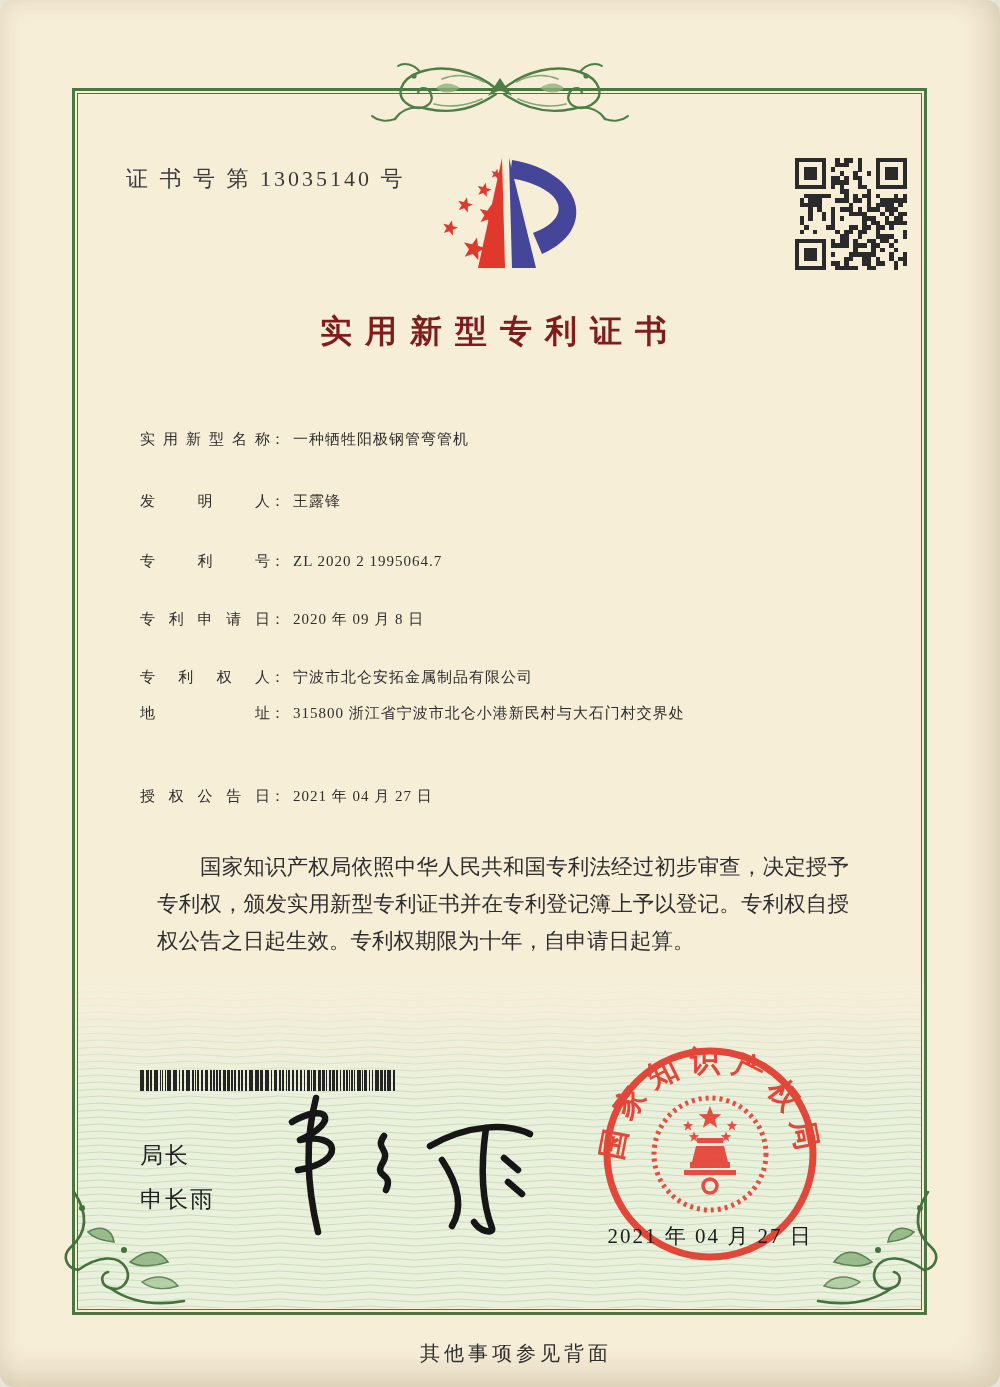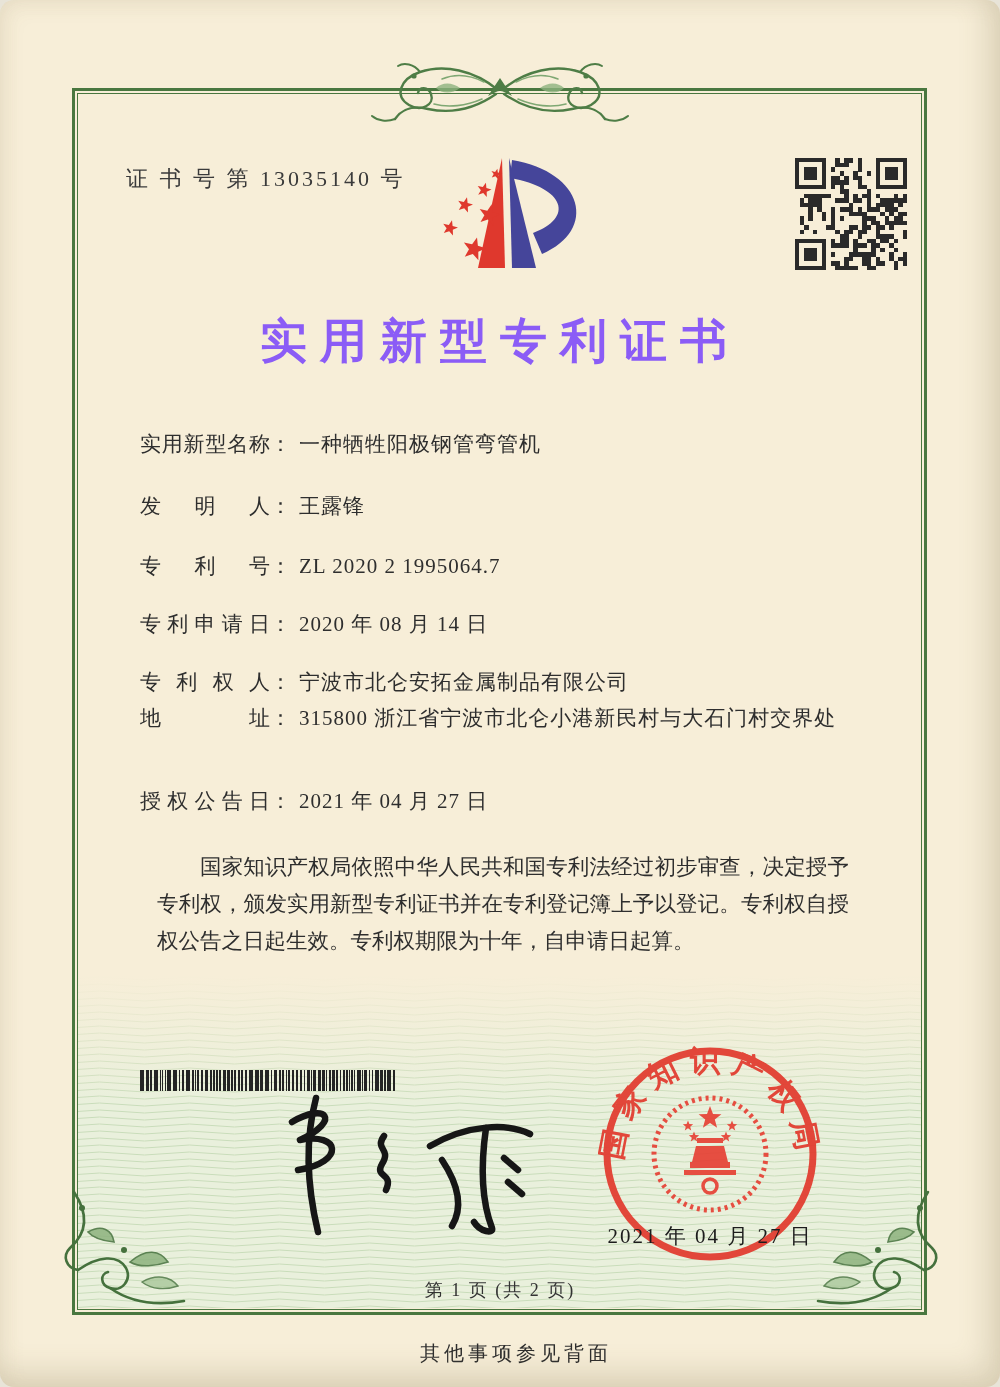--- a/index.html
+++ b/index.html
@@ -20,23 +20,23 @@
   .frame-inner{position:absolute;inset:2px;border:1px solid #49773f;}
   
   .orn-top{position:absolute;left:318px;top:52px;}
   .orn-bl{position:absolute;left:58px;top:1190px;}
   .orn-br{position:absolute;left:812px;top:1190px;}
   
   .cert-no{position:absolute;left:126px;top:164px;font-size:22px;letter-spacing:3px;color:#3a3a3a;}
   .logo{position:absolute;left:428px;top:148px;}
   .qr{position:absolute;left:795px;top:158px;width:112px;height:112px;}
   .title{position:absolute;left:0;top:310px;width:100%;text-align:center;
-    font-size:47px;font-weight:bold;letter-spacing:13px;color:#8b5cf6;}
-  
-  .row{position:absolute;left:140px;font-size:21px;white-space:nowrap;color:#2e2e2e;}
+    font-size:32px;font-weight:bold;letter-spacing:13px;color:#7f1d1d;}
+  
+  .row{position:absolute;left:140px;font-size:15px;white-space:nowrap;color:#2e2e2e;}
   .row .lbl{display:inline-block;width:130px;text-align:justify;text-align-last:justify;}
   .row .colon{display:inline-block;margin-right:8px;}
   .row .val{letter-spacing:1px;}
   .grant-pair2{position:absolute;left:350px;top:0;white-space:nowrap;}
   .grant-pair2 .lbl{width:128px;}
   
   .paras{position:absolute;left:140px;top:832px;width:726px;font-size:21.5px;line-height:37px;
     text-align:justify;color:#2e2e2e;}
   .paras p{margin:17px;text-indent:2em;}
   
@@ -348,21 +348,21 @@
   <div class="row" style="top:430px">
     <span class="lbl">实用新型名称</span><span class="colon">：</span><span class="val">一种牺牲阳极钢管弯管机</span>
   </div>
   <div class="row" style="top:492px">
     <span class="lbl">发明人</span><span class="colon">：</span><span class="val">王露锋</span>
   </div>
   <div class="row" style="top:552px">
     <span class="lbl">专利号</span><span class="colon">：</span><span class="val">ZL 2020 2 1995064.7</span>
   </div>
   <div class="row" style="top:610px">
-    <span class="lbl">专利申请日</span><span class="colon">：</span><span class="val">2020 年 08 月 14 日</span>
+    <span class="lbl">专利申请日</span><span class="colon">：</span><span class="val">2020 年 09 月 8 日</span>
   </div>
   <div class="row" style="top:668px">
     <span class="lbl">专利权人</span><span class="colon">：</span><span class="val">宁波市北仑安拓金属制品有限公司</span>
   </div>
   <div class="row" style="top:704px">
     <span class="lbl">地址</span><span class="colon">：</span><span class="val">315800 浙江省宁波市北仑小港新民村与大石门村交界处</span>
   </div>
   <div class="row" style="top:787px;width:760px">
     <span class="lbl">授权公告日</span><span class="colon">：</span><span class="val">2021 年 04 月 27 日</span>
   </div>
@@ -436,20 +436,24 @@
         <rect x="229" y="0" width="1" height="21"></rect>
         <rect x="232" y="0" width="1" height="21"></rect>
         <rect x="235" y="0" width="4" height="21"></rect>
         <rect x="240" y="0" width="3" height="21"></rect>
         <rect x="244" y="0" width="2" height="21"></rect>
         <rect x="247" y="0" width="4" height="21"></rect>
         <rect x="253" y="0" width="2" height="21"></rect>
       </g>
   </svg>
 
+  <div class="director">
+    <div>局长</div>
+    <div>申长雨</div>
+  </div>
 
   <svg class="signature" width="252" height="152" viewBox="0 0 252 152">
     <g fill="none" stroke="#161616" stroke-width="6.5" stroke-linecap="round" stroke-linejoin="round">
       <path d="M34,8 C24,46 24,92 36,142"></path>
       <path d="M10,32 C44,12 60,30 18,50 C58,42 64,72 16,80"></path>
       <path d="M102,46 C92,60 110,58 100,74 C92,88 112,82 104,100"></path>
       <path d="M148,56 C186,34 226,33 248,44"></path>
       <path d="M204,38 C198,80 200,112 210,138 C212,144 198,142 192,132"></path>
       <path d="M160,70 C176,94 182,116 170,136"></path>
       <path d="M222,68 L236,80"></path>
@@ -476,16 +480,15 @@
         </g>
       <rect x="86" y="128" width="52" height="5"></rect>
       <rect x="92" y="120" width="40" height="6"></rect>
       <path d="M94,120 L98,104 L126,104 L130,120 Z"></path>
       <rect x="99" y="96" width="26" height="5"></rect>
       <circle cx="112" cy="144" r="7" fill="none" stroke="#e64236" stroke-width="3.5"></circle>
     </g>
   </svg>
   <div class="seal-date">2021 年 04 月 27 日</div>
 
-  <div class="page-info">第 1 页 (共 2 页)</div>
   <div class="back-note">其他事项参见背面</div>
 
 </div>
 
 </body></html>

